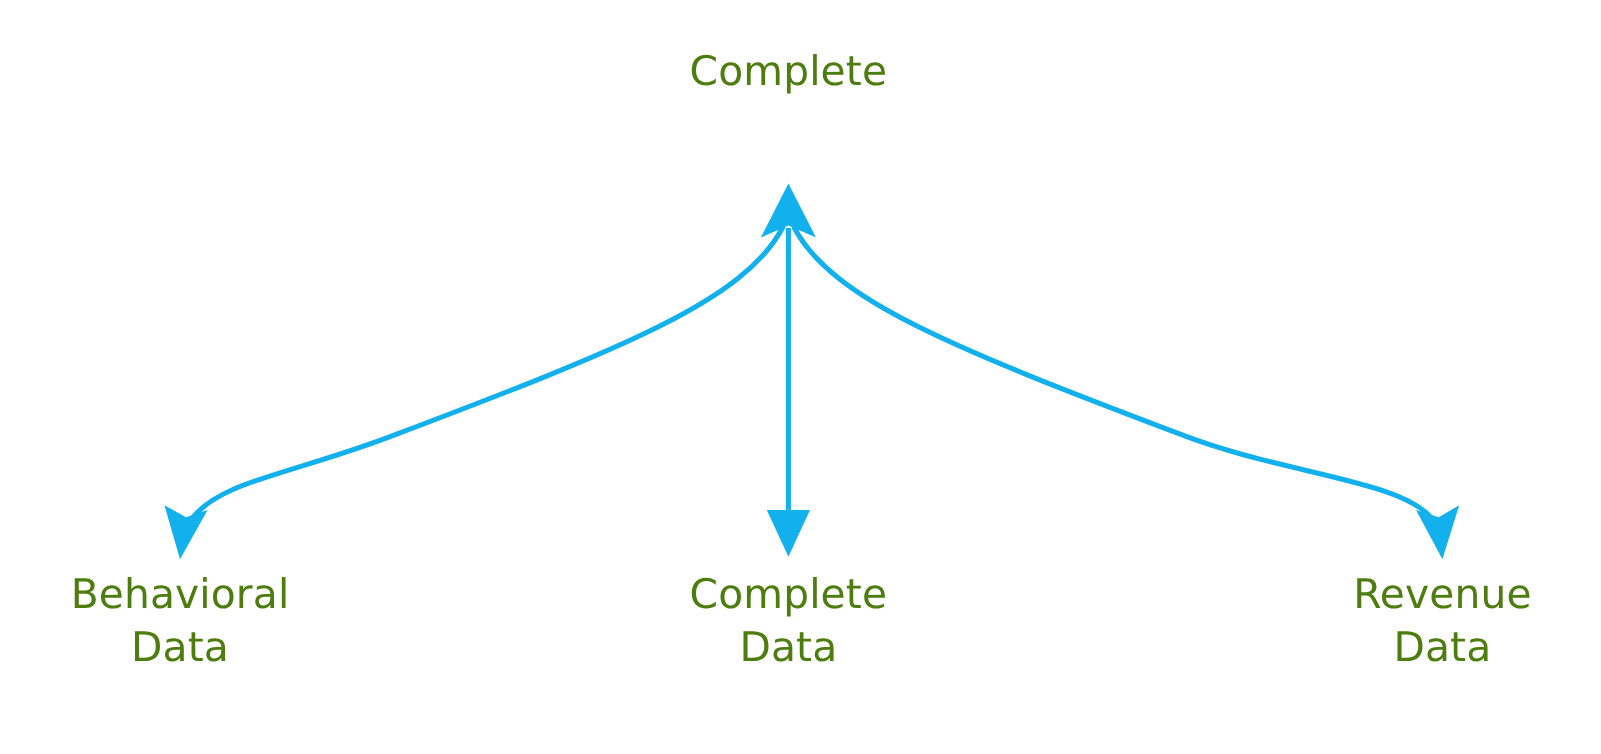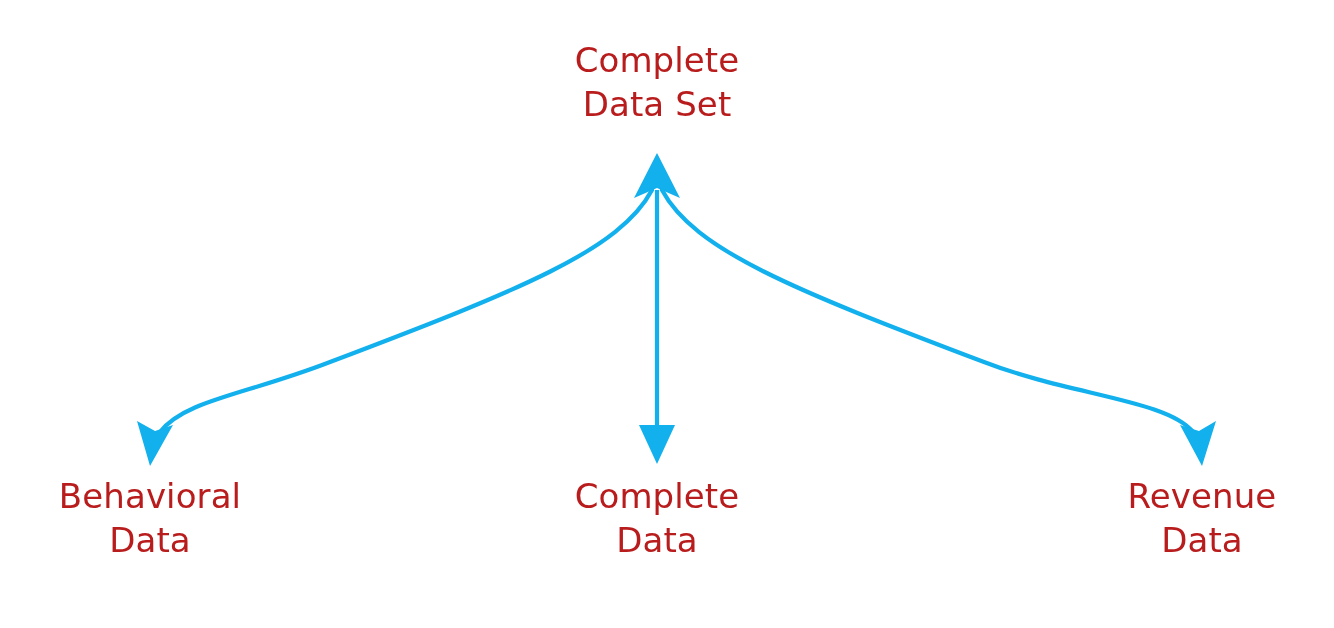--- a/index.html
+++ b/index.html
@@ -22,21 +22,21 @@
   #arrow-layer {
     position: absolute;
     left: 0;
     top: 0;
     width: 1334px;
     height: 628px;
   }
   .node-label {
     position: absolute;
     text-align: center;
-    color: #b91c1c;
+    color: #4d7c0f;
     font-size: 34px;
     line-height: 44px;
     font-weight: 400;
     letter-spacing: 0.1px;
     white-space: nowrap;
     font-family: "DejaVu Sans", "Liberation Sans", sans-serif;
   }
   .node-label .line {
     display: block;
   }
@@ -83,21 +83,20 @@
     </g>
 
     <g>
       <path d="M 662 190 C 694 250 794 290 984 362 C 1069 395 1168 400 1193 432" fill="none" stroke="#12b0ed" stroke-width="4.2" stroke-linecap="round"></path>
       <path d="M 1202 466 L 1180 425 L 1199 431 L 1216 421 Z" fill="#12b0ed"></path>
     </g>
   </svg>
 
   <div class="node-label" id="node-complete">
     <span class="line">Complete</span>
-    <span class="line">Data Set</span>
   </div>
 
   <div class="node-label" id="node-behavioral">
     <span class="line">Behavioral</span>
     <span class="line">Data</span>
   </div>
 
   <div class="node-label" id="node-content">
     <span class="line">Complete</span>
     <span class="line">Data</span>

